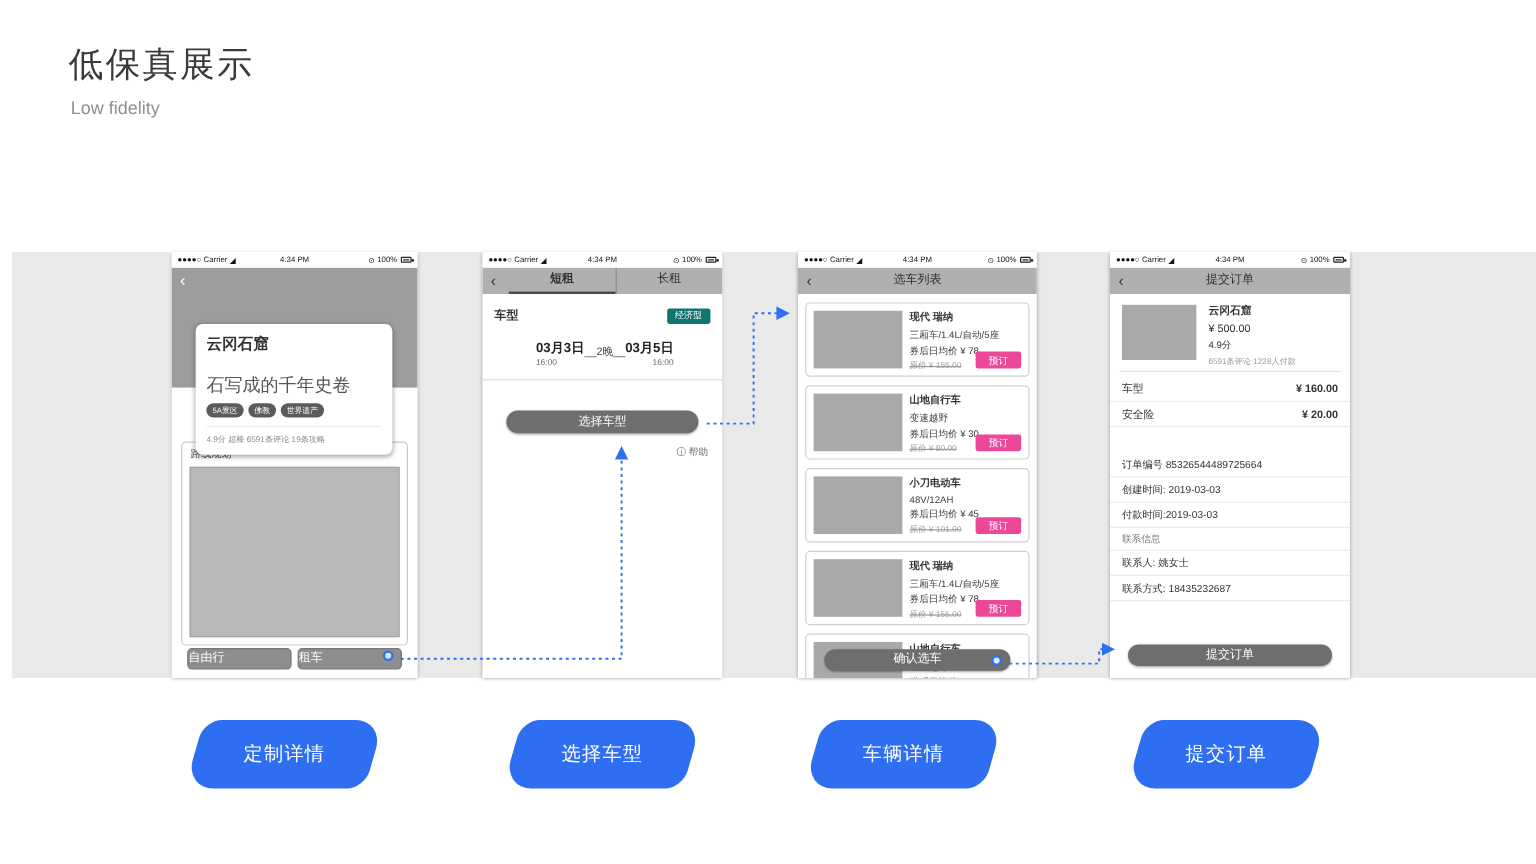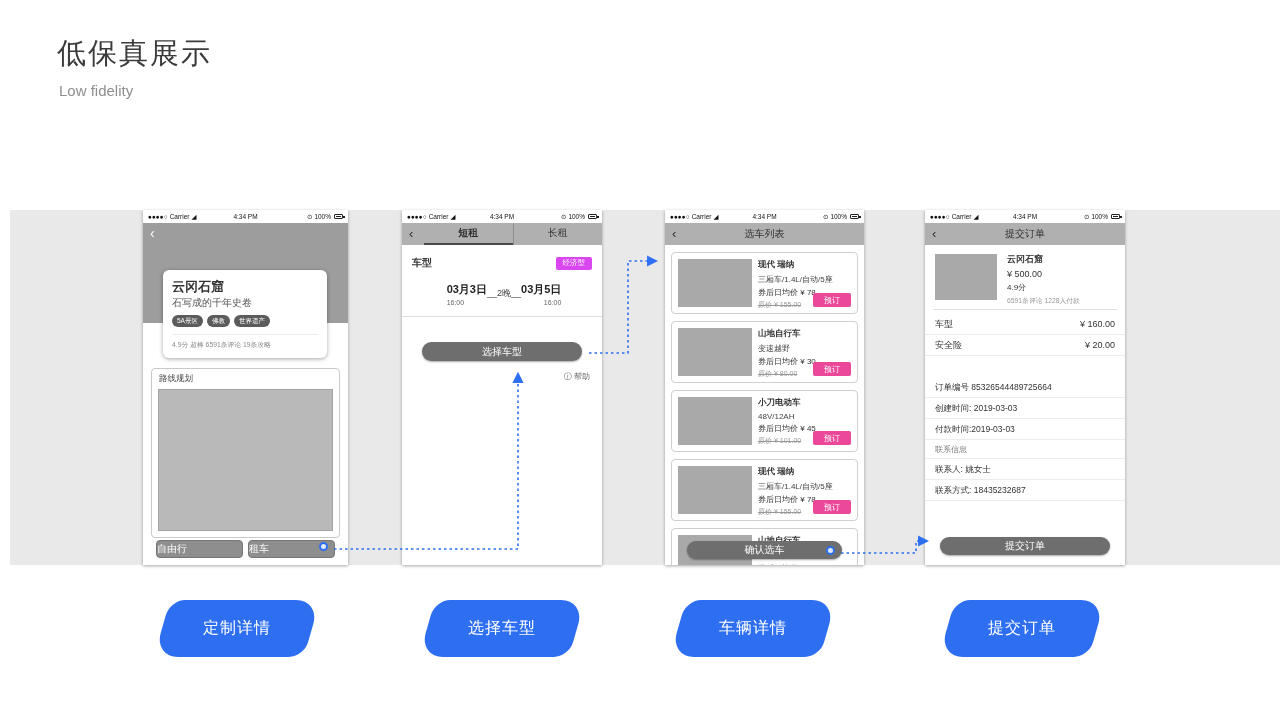--- a/index.html
+++ b/index.html
@@ -26,40 +26,40 @@
 
   
   .mheader{position:relative;height:22px;background:#b0b0b0;text-align:center;font-size:10px;color:#2f2f2f;line-height:22px}
   .mheader .back{position:absolute;left:7px;top:0;font-size:13px;color:#333;line-height:22px}
 
   
   .p1-hero{position:relative;height:100px;background:#9d9d9d}
   .p1-hero .back{position:absolute;left:7px;top:2px;color:#fff;font-size:14px}
   .p1-card{position:absolute;left:20px;top:60px;width:164px;background:#fff;border-radius:6px;box-shadow:0 1px 4px rgba(0,0,0,.35);padding:8px 9px;z-index:2}
   .p1-name{font-size:13px;font-weight:bold;color:#333}
-  .p1-sub{font-size:10px;color:#555;margin-top:0}
+  .p1-sub{font-size:15px;color:#555;margin-top:16px}
   .p1-tags{display:flex;gap:4px;margin-top:5px}
   .tag{background:#5b5b5b;color:#fff;font-size:6.5px;padding:1.5px 5px;border-radius:6px;white-space:nowrap}
   .p1-meta{font-size:6.8px;color:#8a8a8a;margin-top:7px;border-top:1px solid #ececec;padding-top:5px;white-space:nowrap}
   .p1-route{position:absolute;left:8px;right:8px;top:158px;height:170px;border:1px solid #c9c9c9;border-radius:4px}
   .p1-route-label{position:absolute;left:7px;top:4px;font-size:8.5px;color:#444}
   .p1-map{position:absolute;left:6px;right:6px;top:20px;bottom:6px;background:#b9b9b9;border:1px solid #a3a3a3}
   .p1-btns{position:absolute;left:13px;right:13px;bottom:7px;height:18px;display:flex;gap:5px;z-index:3}
   .p1-btn{flex:1;background:#8e8e8e;border:1px solid #767676;color:#fff;font-size:10px;line-height:16px;border-radius:4px;cursor:pointer}
 
   .connector{position:absolute;width:9px;height:9px;border:2.5px solid #2e6ff2;border-radius:50%;background:#dfeaff;z-index:4}
 
   
   .p2-tabs{display:flex;height:100%;padding-left:22px}
   .p2-tab{flex:1;font-size:10px;color:#2f2f2f;line-height:20px;cursor:pointer}
   .p2-tab.active{border-bottom:2px solid #4a4a4a;font-weight:bold}
   .p2-tabsep{width:1px;background:#8d8d8d;height:100%}
   .p2-cartype{position:absolute;left:10px;right:10px;top:46px;display:flex;justify-content:space-between;align-items:center}
   .p2-cartype-label{font-size:10px;font-weight:bold;color:#333}
-  .badge{background:#d946ef;color:#fff;font-size:7.5px;padding:1.5px 7px;border-radius:2px;cursor:pointer}
+  .badge{background:#0f766e;color:#fff;font-size:7.5px;padding:1.5px 7px;border-radius:2px;cursor:pointer}
   .p2-dates{position:absolute;left:16px;right:12px;top:72px;display:flex;justify-content:center}
   .p2-date{font-size:11px;font-weight:bold;color:#222}
   .p2-time{font-size:7px;color:#666;margin-top:2px}
   .p2-nights{font-size:9px;color:#444;margin-top:5px}
   .p2-dates .right{text-align:right}
   .p2-divider{position:absolute;left:0;right:0;top:106px;border-bottom:1px solid #ddd}
   .pill-btn{position:absolute;background:#6e6e6e;border-radius:10px;color:#fff;text-align:center;font-size:10px;box-shadow:0 1px 2px rgba(0,0,0,.35);cursor:pointer}
   .p2-select{left:20px;right:20px;top:132px;height:19px;line-height:19px}
   .p2-help{position:absolute;right:12px;top:161px;font-size:8px;color:#666;cursor:pointer}
 
@@ -77,21 +77,21 @@
   
   .p4-prod{position:absolute;left:8px;right:8px;top:38px;height:62px;border-bottom:1px solid #e0e0e0}
   .p4-img{position:absolute;left:2px;top:6px;width:62px;height:46px;background:#a9a9a9}
   .p4-ptext{position:absolute;left:74px;top:5px}
   .p4-pname{font-size:9px;font-weight:bold;color:#333}
   .p4-pprice{font-size:9px;color:#333;margin-top:3px}
   .p4-prating{font-size:8px;color:#333;margin-top:3px}
   .p4-previews{font-size:6.8px;color:#999;margin-top:3px;white-space:nowrap}
   .p4-rows{position:absolute;top:104px;left:0;right:0}
   .p4-row{display:flex;justify-content:space-between;align-items:center;height:21px;padding:0 10px;border-bottom:1px solid #ececec;font-size:9px;color:#333}
-  .p4-row .val{font-weight:normal}
+  .p4-row .val{font-weight:bold}
   .p4-info{position:absolute;top:167px;left:0;right:0}
   .p4-line{height:21px;line-height:21px;padding:0 10px;font-size:8.5px;color:#333;border-bottom:1px solid #ececec;white-space:nowrap}
   .p4-line.muted{font-size:8px;color:#777;height:19px;line-height:19px}
   .p4-submit{left:15px;right:15px;bottom:10px;height:18px;line-height:18px}
 
   
   .arrows{position:absolute;left:0;top:0;z-index:5;pointer-events:none}
   .dotted{fill:none;stroke:#2e6ff2;stroke-width:1.6;stroke-dasharray:2.5 3}
 
   

